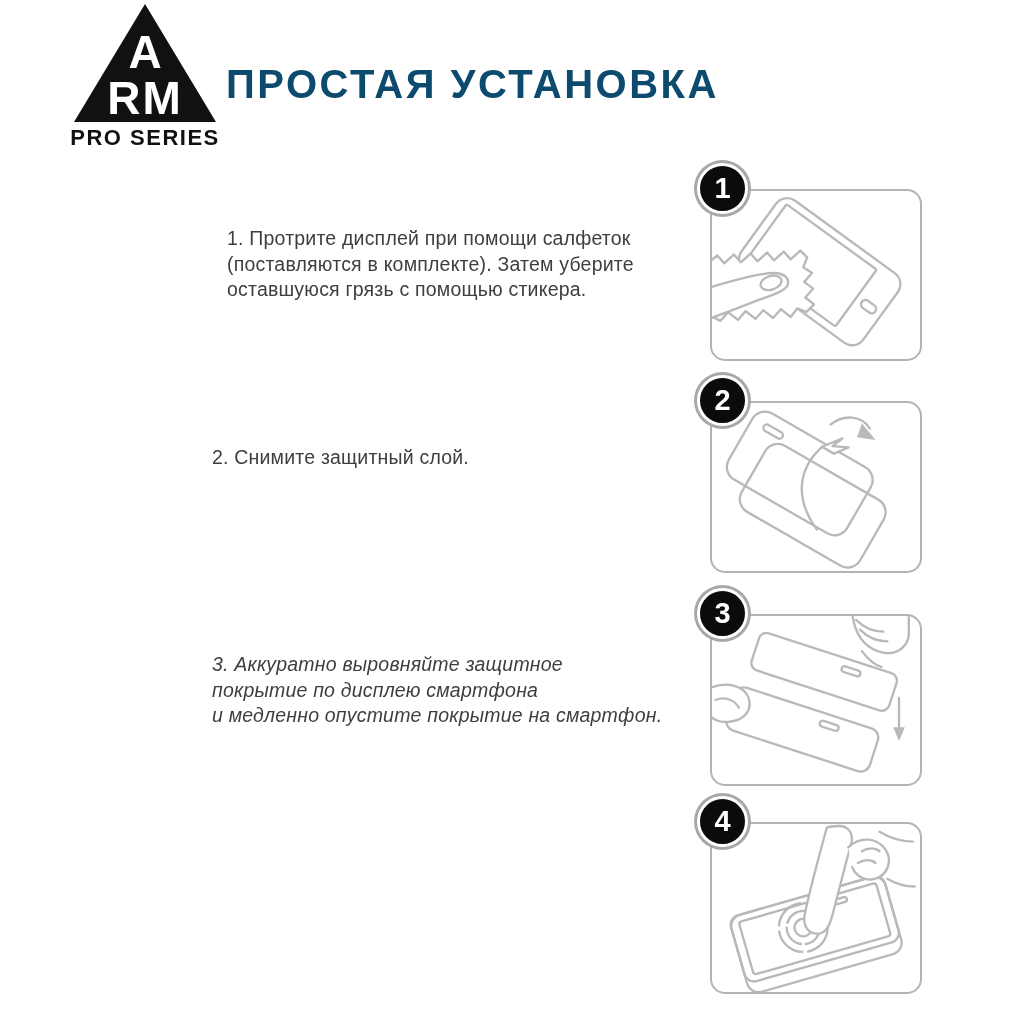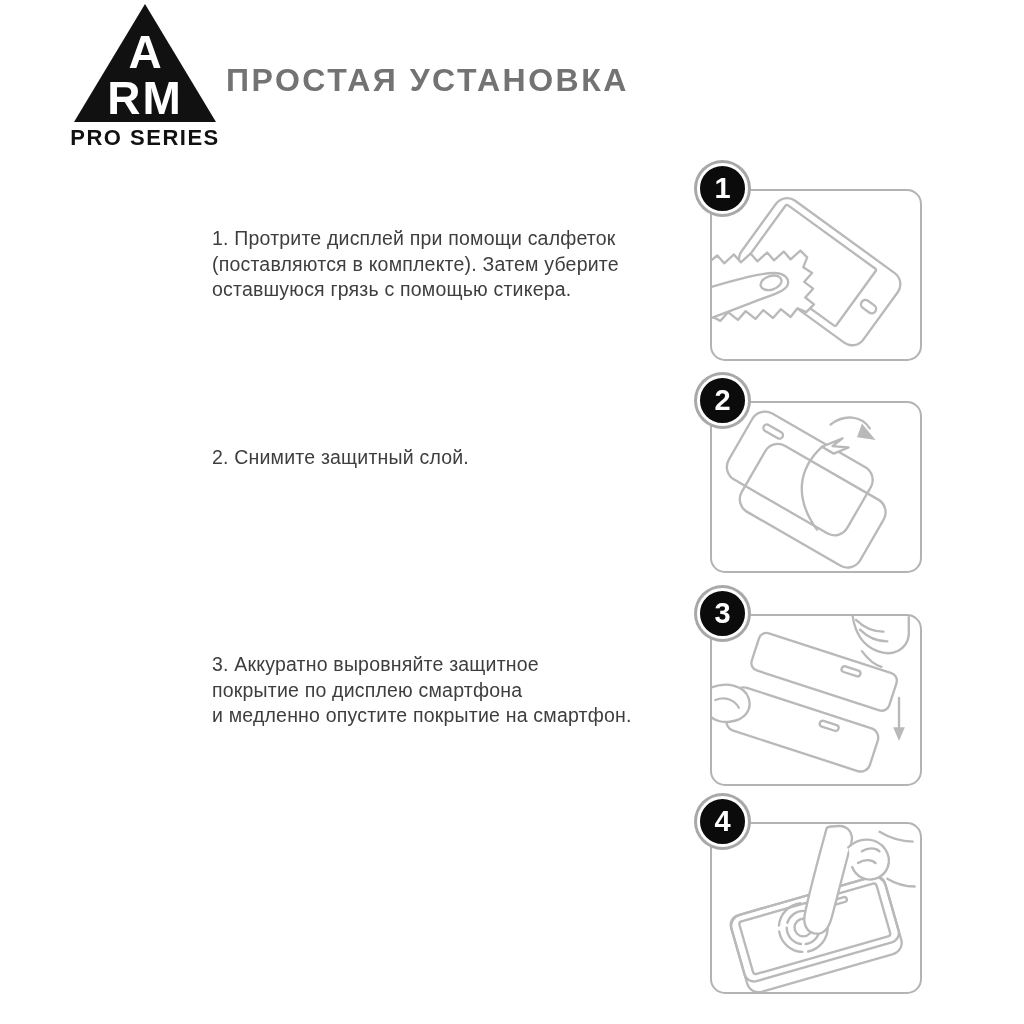--- a/index.html
+++ b/index.html
@@ -5,30 +5,30 @@
   html, body { margin:0; padding:0; background:#ffffff; }
   .page {
     position:relative; width:1024px; height:1024px; overflow:hidden;
     background:#ffffff; font-family:"Liberation Sans", sans-serif;
   }
   
   .logo { position:absolute; left:70px; top:4px; width:150px; height:144px; }
   
   .title {
     position:absolute; left:226px; top:62px;
-    font-size:32px; font-weight:700; letter-spacing:2.5px; color:#737373;
+    font-size:40px; font-weight:700; letter-spacing:2.5px; color:#0c4a6e;
     white-space:nowrap;
   }
   
   .step-text {
     position:absolute; left:212px; width:505px;
     font-size:19.5px; line-height:25.5px; letter-spacing:0.2px;
     color:#3e3e3e; white-space:pre-line;
   }
-  .t1 { top:226px; } .t2 { top:445px; } .t3 { top:652px; } .t4 { top:864px; }
+  .t1 { top:226px;margin-left:15px; } .t2 { top:445px; } .t3 { top:652px;font-style:italic; } .t4 { top:864px; }
   
   .illu {
     position:absolute; left:710px; width:208px; height:168px;
     border:2px solid #b3b3b3; border-radius:15px; background:#ffffff;
   }
   .b1 { top:189px; } .b2 { top:401px; } .b3 { top:614px; } .b4 { top:822px; }
   .illu .art {
     position:absolute; left:0; top:0; width:100%; height:100%;
     border-radius:13px; overflow:hidden;
   }

